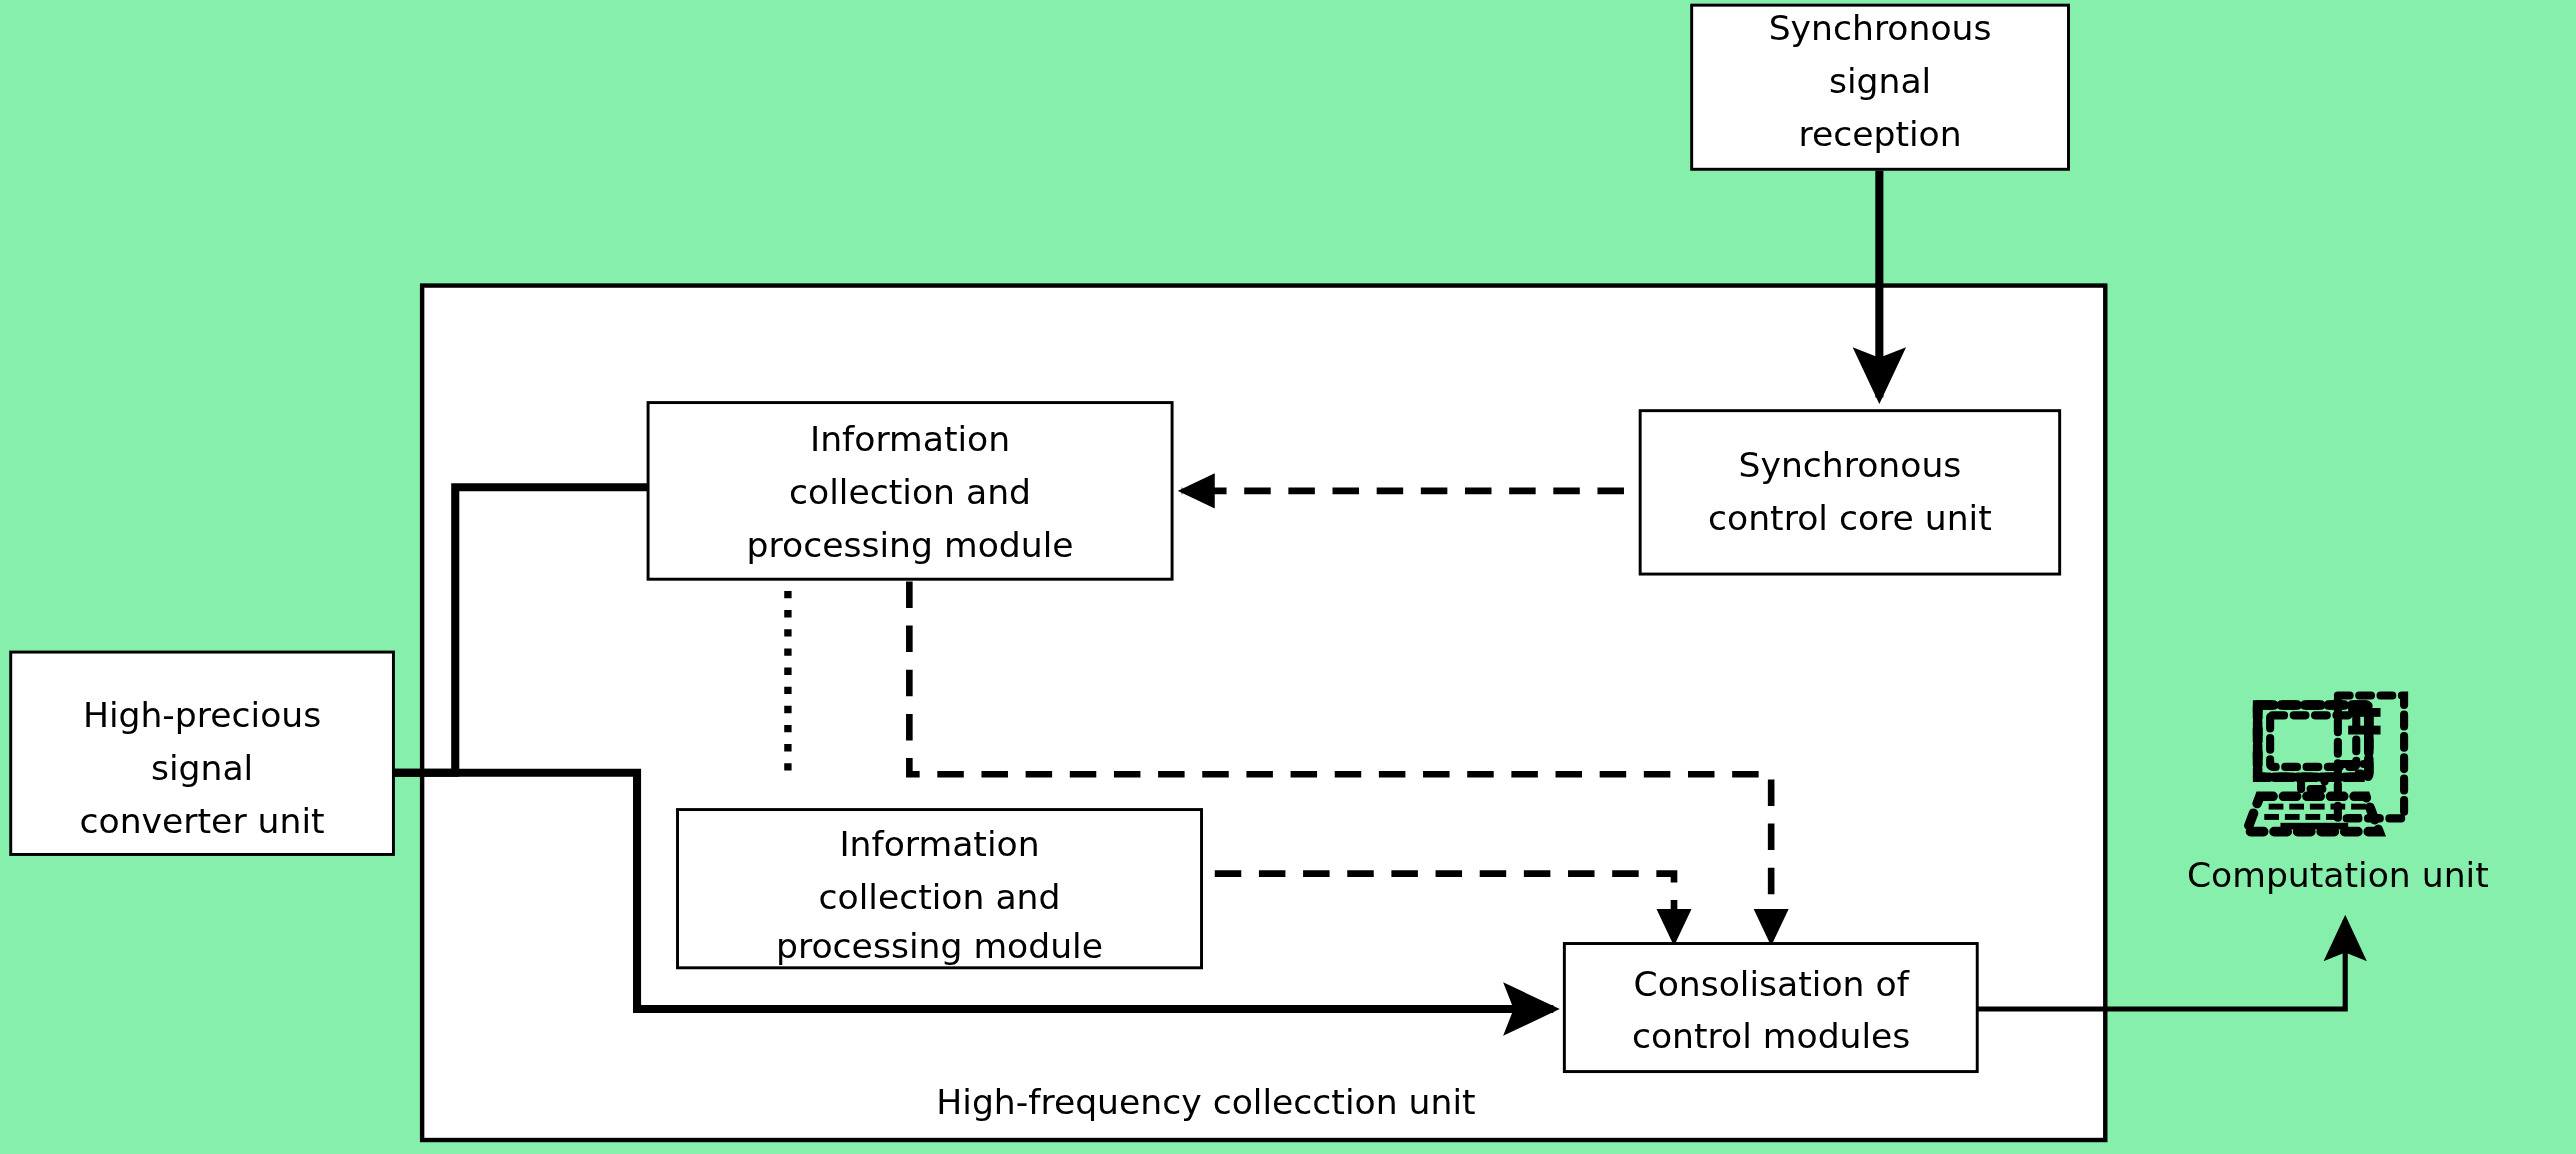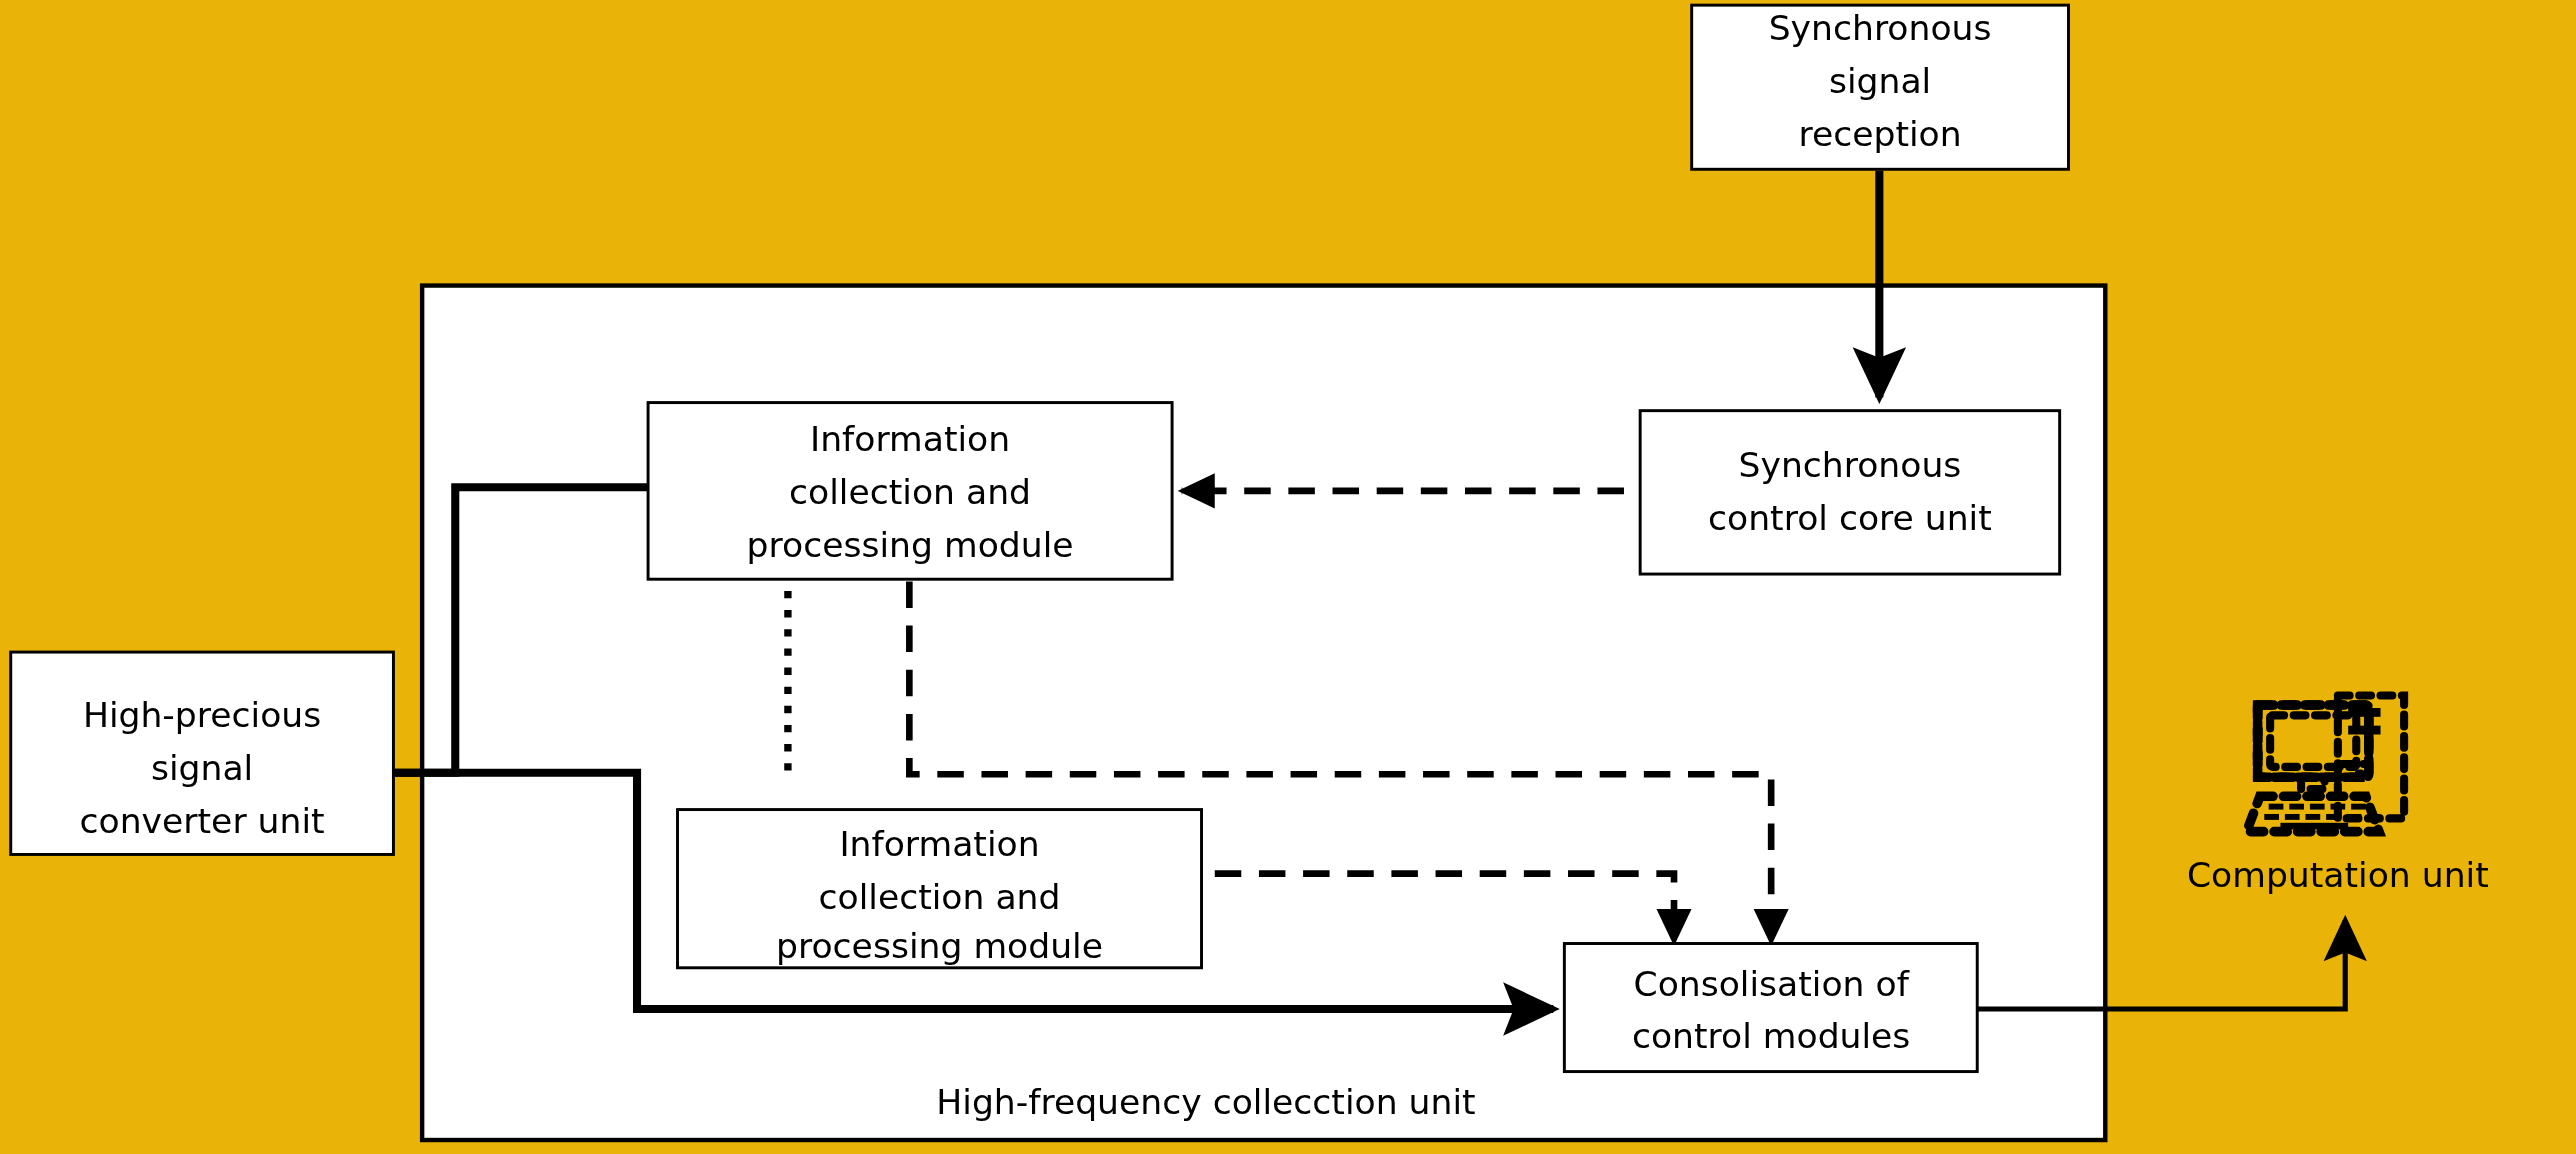--- a/index.html
+++ b/index.html
@@ -4,21 +4,21 @@
 <style>
   html, body {
     margin: 0;
     padding: 0;
     background: #ffffff;
   }
   #stage {
     position: relative;
     width: 2576px;
     height: 1154px;
-    background: #eab308;
+    background: #86efac;
     font-family: "DejaVu Sans", "Liberation Sans", sans-serif;
     overflow: hidden;
   }
   svg#diagram {
     position: absolute;
     top: 0;
     left: 0;
     width: 2576px;
     height: 1154px;
   }

